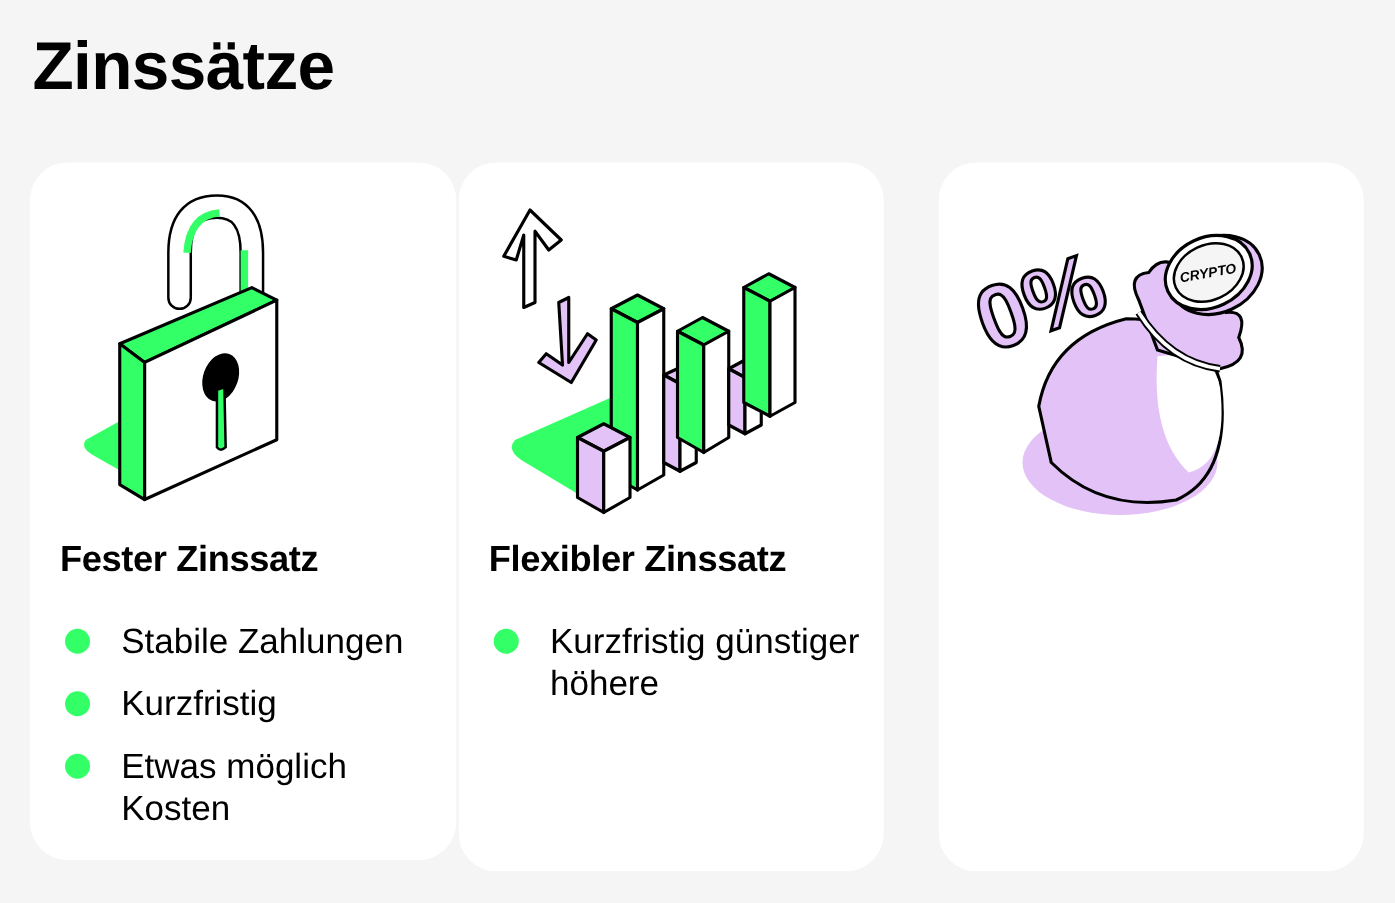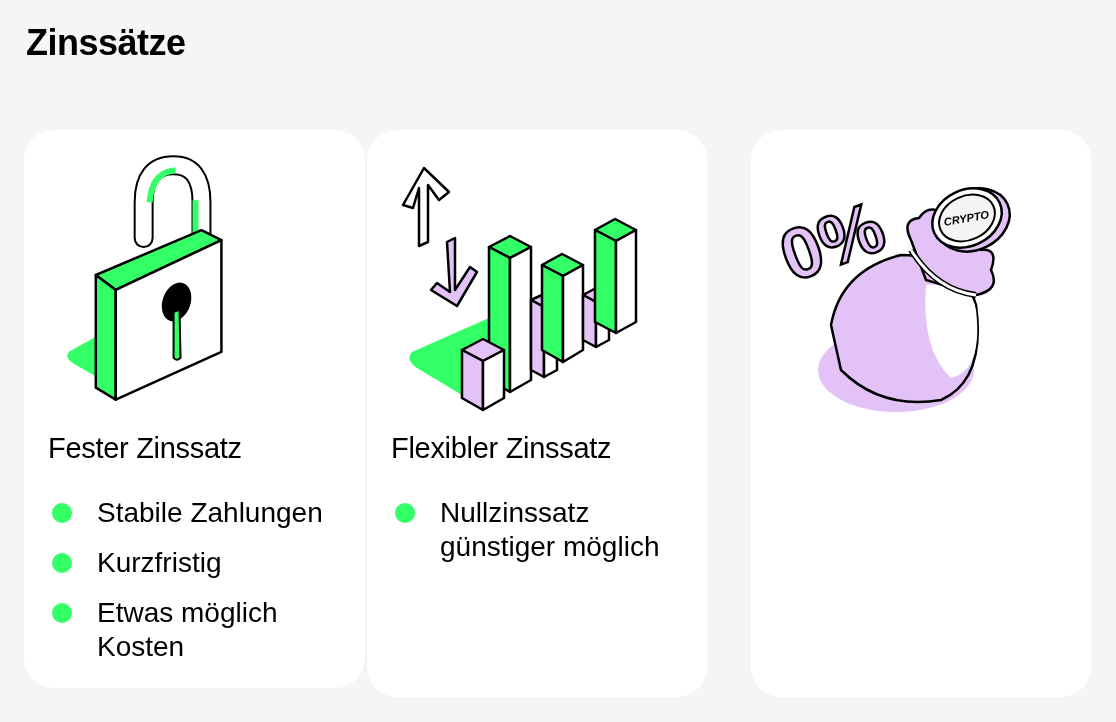--- a/index.html
+++ b/index.html
@@ -1,23 +1,23 @@
 <!DOCTYPE html>
 <html><head>
 <meta charset="utf-8">
 <style>
   html,body{margin:0;padding:0;}
   body{width:1116px;height:722px;background:#f5f5f5;font-family:"Liberation Sans","DejaVu Sans",sans-serif;color:#000;position:relative;overflow:hidden;}
-  .title{position:absolute;left:26px;top:22px;font-size:36px;font-weight:700;letter-spacing:-0.5px;margin:0;}
+  .title{position:absolute;left:26px;top:22px;font-size:54px;font-weight:700;letter-spacing:-0.5px;margin:0;}
   .card{position:absolute;top:130px;background:#fff;border-radius:30px;box-sizing:border-box;}
   .card1{left:24px;width:341px;height:558px;}
   .card2{left:367px;width:340px;height:567px;}
   .card3{left:751px;width:340px;height:567px;}
   .illus{position:absolute;left:0;top:0;width:340px;height:290px;}
-  .card h2{position:absolute;left:24px;top:302px;margin:0;font-size:29px;font-weight:400;letter-spacing:-0.3px;}
+  .card h2{position:absolute;left:24px;top:302px;margin:0;font-size:29px;font-weight:700;letter-spacing:-0.3px;}
   .card ul{position:absolute;left:28px;top:366px;margin:0;padding:0;list-style:none;width:300px;}
   .card li{position:relative;padding-left:45px;font-size:28px;line-height:34px;margin-bottom:16px;}
   .dot{position:absolute;left:0;top:7px;width:20px;height:20px;border-radius:50%;background:#33ff66;}
 </style>
 </head>
 <body>
 
 <h1 class="title">Zinssätze</h1>
 
 <div class="card card1">
@@ -77,21 +77,21 @@
       <path d="M228 100 L249 111 L249 203 L228 192 Z" fill="#33ff66"></path>
       <path d="M249 111 L269 100 L269 192 L249 203 Z" fill="#fff"></path>
 
       <path d="M95 220 L116 209 L137 220 L116 231 Z" fill="#e2c2f7"></path>
       <path d="M95 220 L116 231 L116 280 L95 268 Z" fill="#e2c2f7"></path>
       <path d="M116 231 L137 220 L137 268 L116 280 Z" fill="#fff"></path>
     </g>
   </svg>
   <h2>Flexibler Zinssatz</h2>
   <ul>
-    <li><span class="dot"></span><span>Nullzinssatz günstiger möglich</span></li>
+    <li><span class="dot"></span><span>Kurzfristig günstiger höhere</span></li>
   </ul>
 </div>
 
 <div class="card card3">
   <svg class="illus" viewBox="0 0 340 290">
     <ellipse cx="145" cy="240" rx="78" ry="42" fill="#e2c2f7"></ellipse>
 
     <path d="M80 195 Q90 140 150 125 Q210 125 225 175 Q235 250 190 270 Q130 280 90 240 Z" fill="#e2c2f7" stroke="#000" stroke-width="2.5"></path>
     <path d="M175 155 Q220 150 225 180 Q232 240 200 248 Q170 220 175 155 Z" fill="#fff"></path>
 

